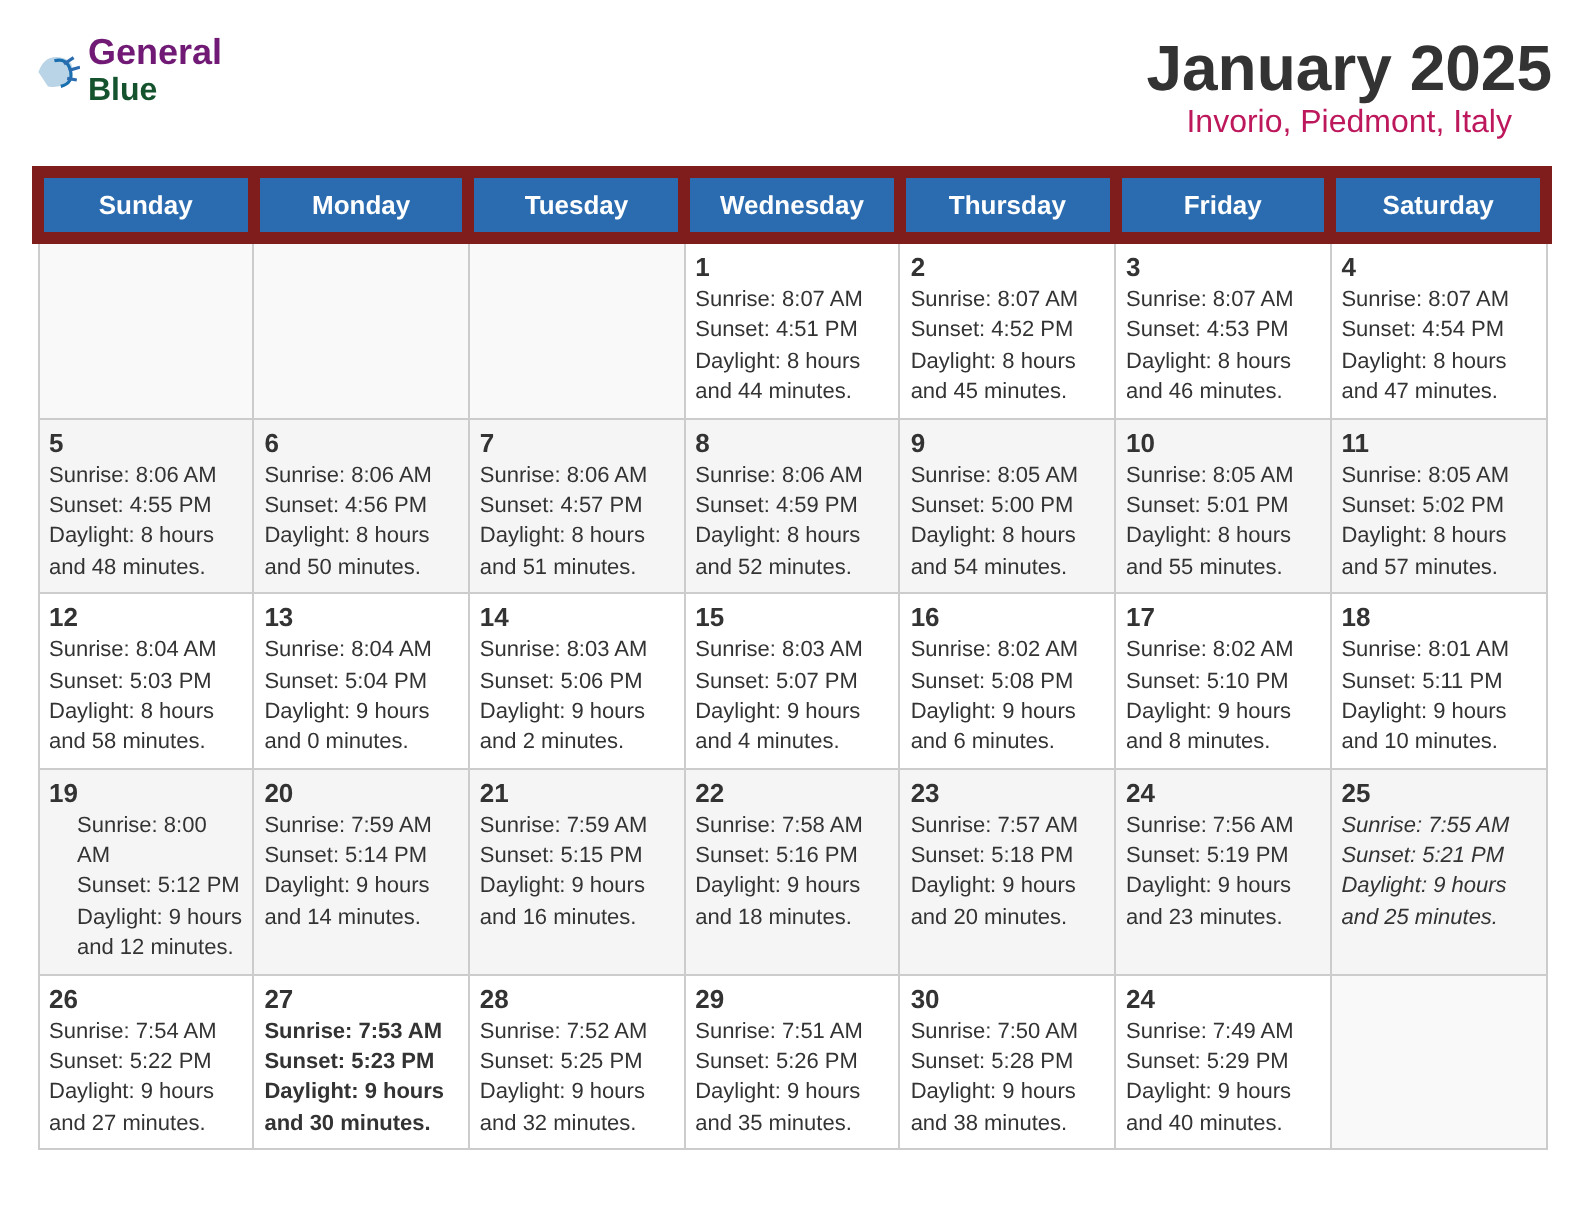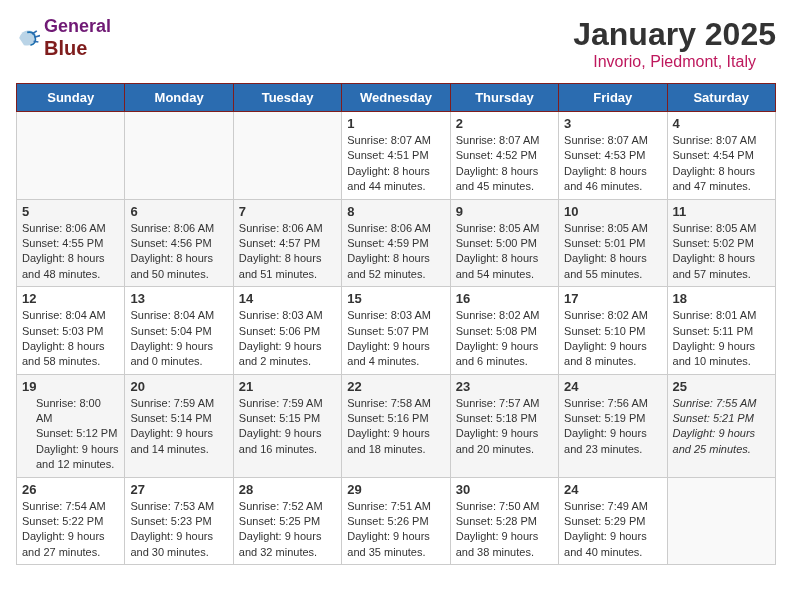--- a/index.html
+++ b/index.html
@@ -20,23 +20,23 @@
       display: flex;
       align-items: center;
       gap: 4px;
     }
     .logo-text-general {
       font-size: 18px;
       font-weight: bold;
       color: #701a75;
     }
     .logo-text-blue {
-      font-size: 20px;
-      font-weight: bold;
-      color: #7f1d1d;
+      font-size: 16px;
+      font-weight: bold;
+      color: #14532d;
     }
     .logo-icon {
       width: 24px;
       height: 24px;
     }
     .title-area {
       text-align: center;
     }
     .month-title {
       font-size: 32px;
@@ -52,21 +52,21 @@
       border-collapse: collapse;
       border: 1px solid #ccc;
     }
     .calendar th {
       background: #2b6cb0;
       color: #fff;
       font-size: 13px;
       font-weight: bold;
       padding: 6px 4px;
       text-align: center;
-      border: 1px solid #7f1d1d;
+      border: 6px solid #7f1d1d;
     }
     .calendar td {
       vertical-align: top;
       border: 1px solid #ccc;
       padding: 4px 5px;
       width: 14.28%;
       min-height: 80px;
       background: #fff;
     }
     .calendar tr:nth-child(even) td {
@@ -312,21 +312,21 @@
       <tr>
         <td>
           <div class="day-num">26</div>
           <div class="day-info" style="white-space: pre-line;">Sunrise: 7:54 AM
 Sunset: 5:22 PM
 Daylight: 9 hours
 and 27 minutes.</div>
         </td>
         <td>
           <div class="day-num">27</div>
-          <div class="day-info" style="white-space: pre-line;">Sunrise: 7:53 AM
+          <div class="day-info" style="white-space: pre-line; font-weight: bold;">Sunrise: 7:53 AM
 Sunset: 5:23 PM
 Daylight: 9 hours
 and 30 minutes.</div>
         </td>
         <td>
           <div class="day-num">28</div>
           <div class="day-info" style="white-space: pre-line;">Sunrise: 7:52 AM
 Sunset: 5:25 PM
 Daylight: 9 hours
 and 32 minutes.</div>

